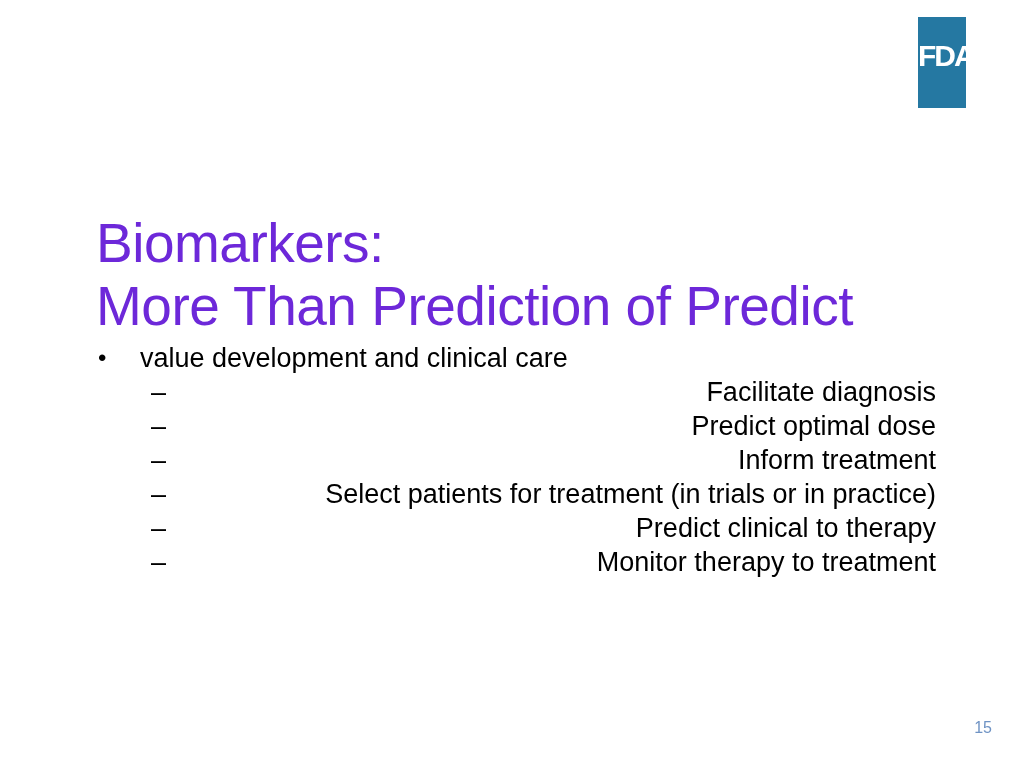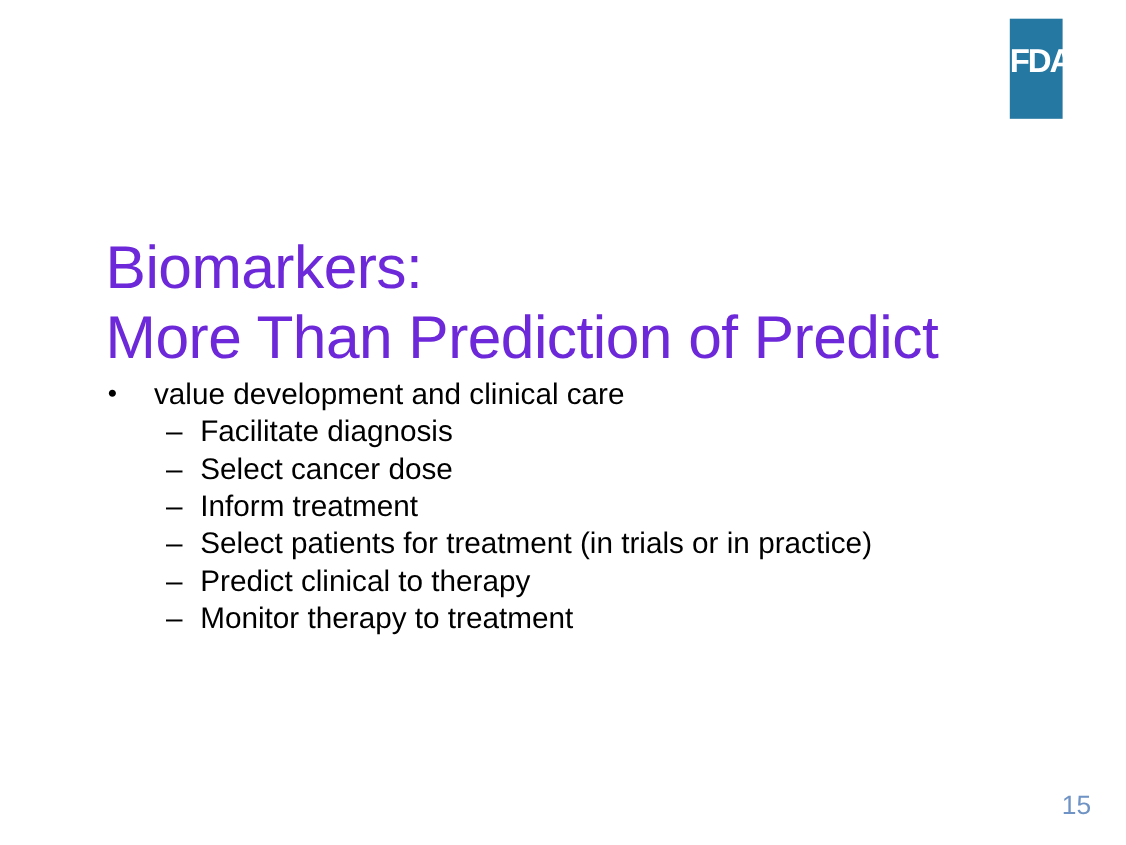--- a/index.html
+++ b/index.html
@@ -86,28 +86,29 @@
     align-items: flex-start;
     line-height: 34px;
   }
   .sub-marker {
     width: 31px;
     flex: 0 0 31px;
   }
   .sub-label {
     flex: 1 1 auto;
     white-space: nowrap;
+    text-align: right;
   }
 
   
   .page-number {
     position: absolute;
     right: 32px;
     top: 719px;
-    font-size: 24px;
+    font-size: 16px;
     color: #6f93c4;
   }
 </style>
 </head>
 <body>
 
 <div class="slide">
 
   <div class="fda-logo">
     <div class="fda-logo-text">FDA</div>
@@ -127,21 +128,21 @@
       </div>
     </div>
 
     <div class="sub-list">
       <div class="sub-row">
         <div class="sub-marker">–</div>
         <div class="sub-label">Facilitate diagnosis</div>
       </div>
       <div class="sub-row">
         <div class="sub-marker">–</div>
-        <div class="sub-label">Select cancer dose</div>
+        <div class="sub-label">Predict optimal dose</div>
       </div>
       <div class="sub-row">
         <div class="sub-marker">–</div>
         <div class="sub-label">Inform treatment</div>
       </div>
       <div class="sub-row">
         <div class="sub-marker">–</div>
         <div class="sub-label">Select patients for treatment (in trials or in practice)</div>
       </div>
       <div class="sub-row">

